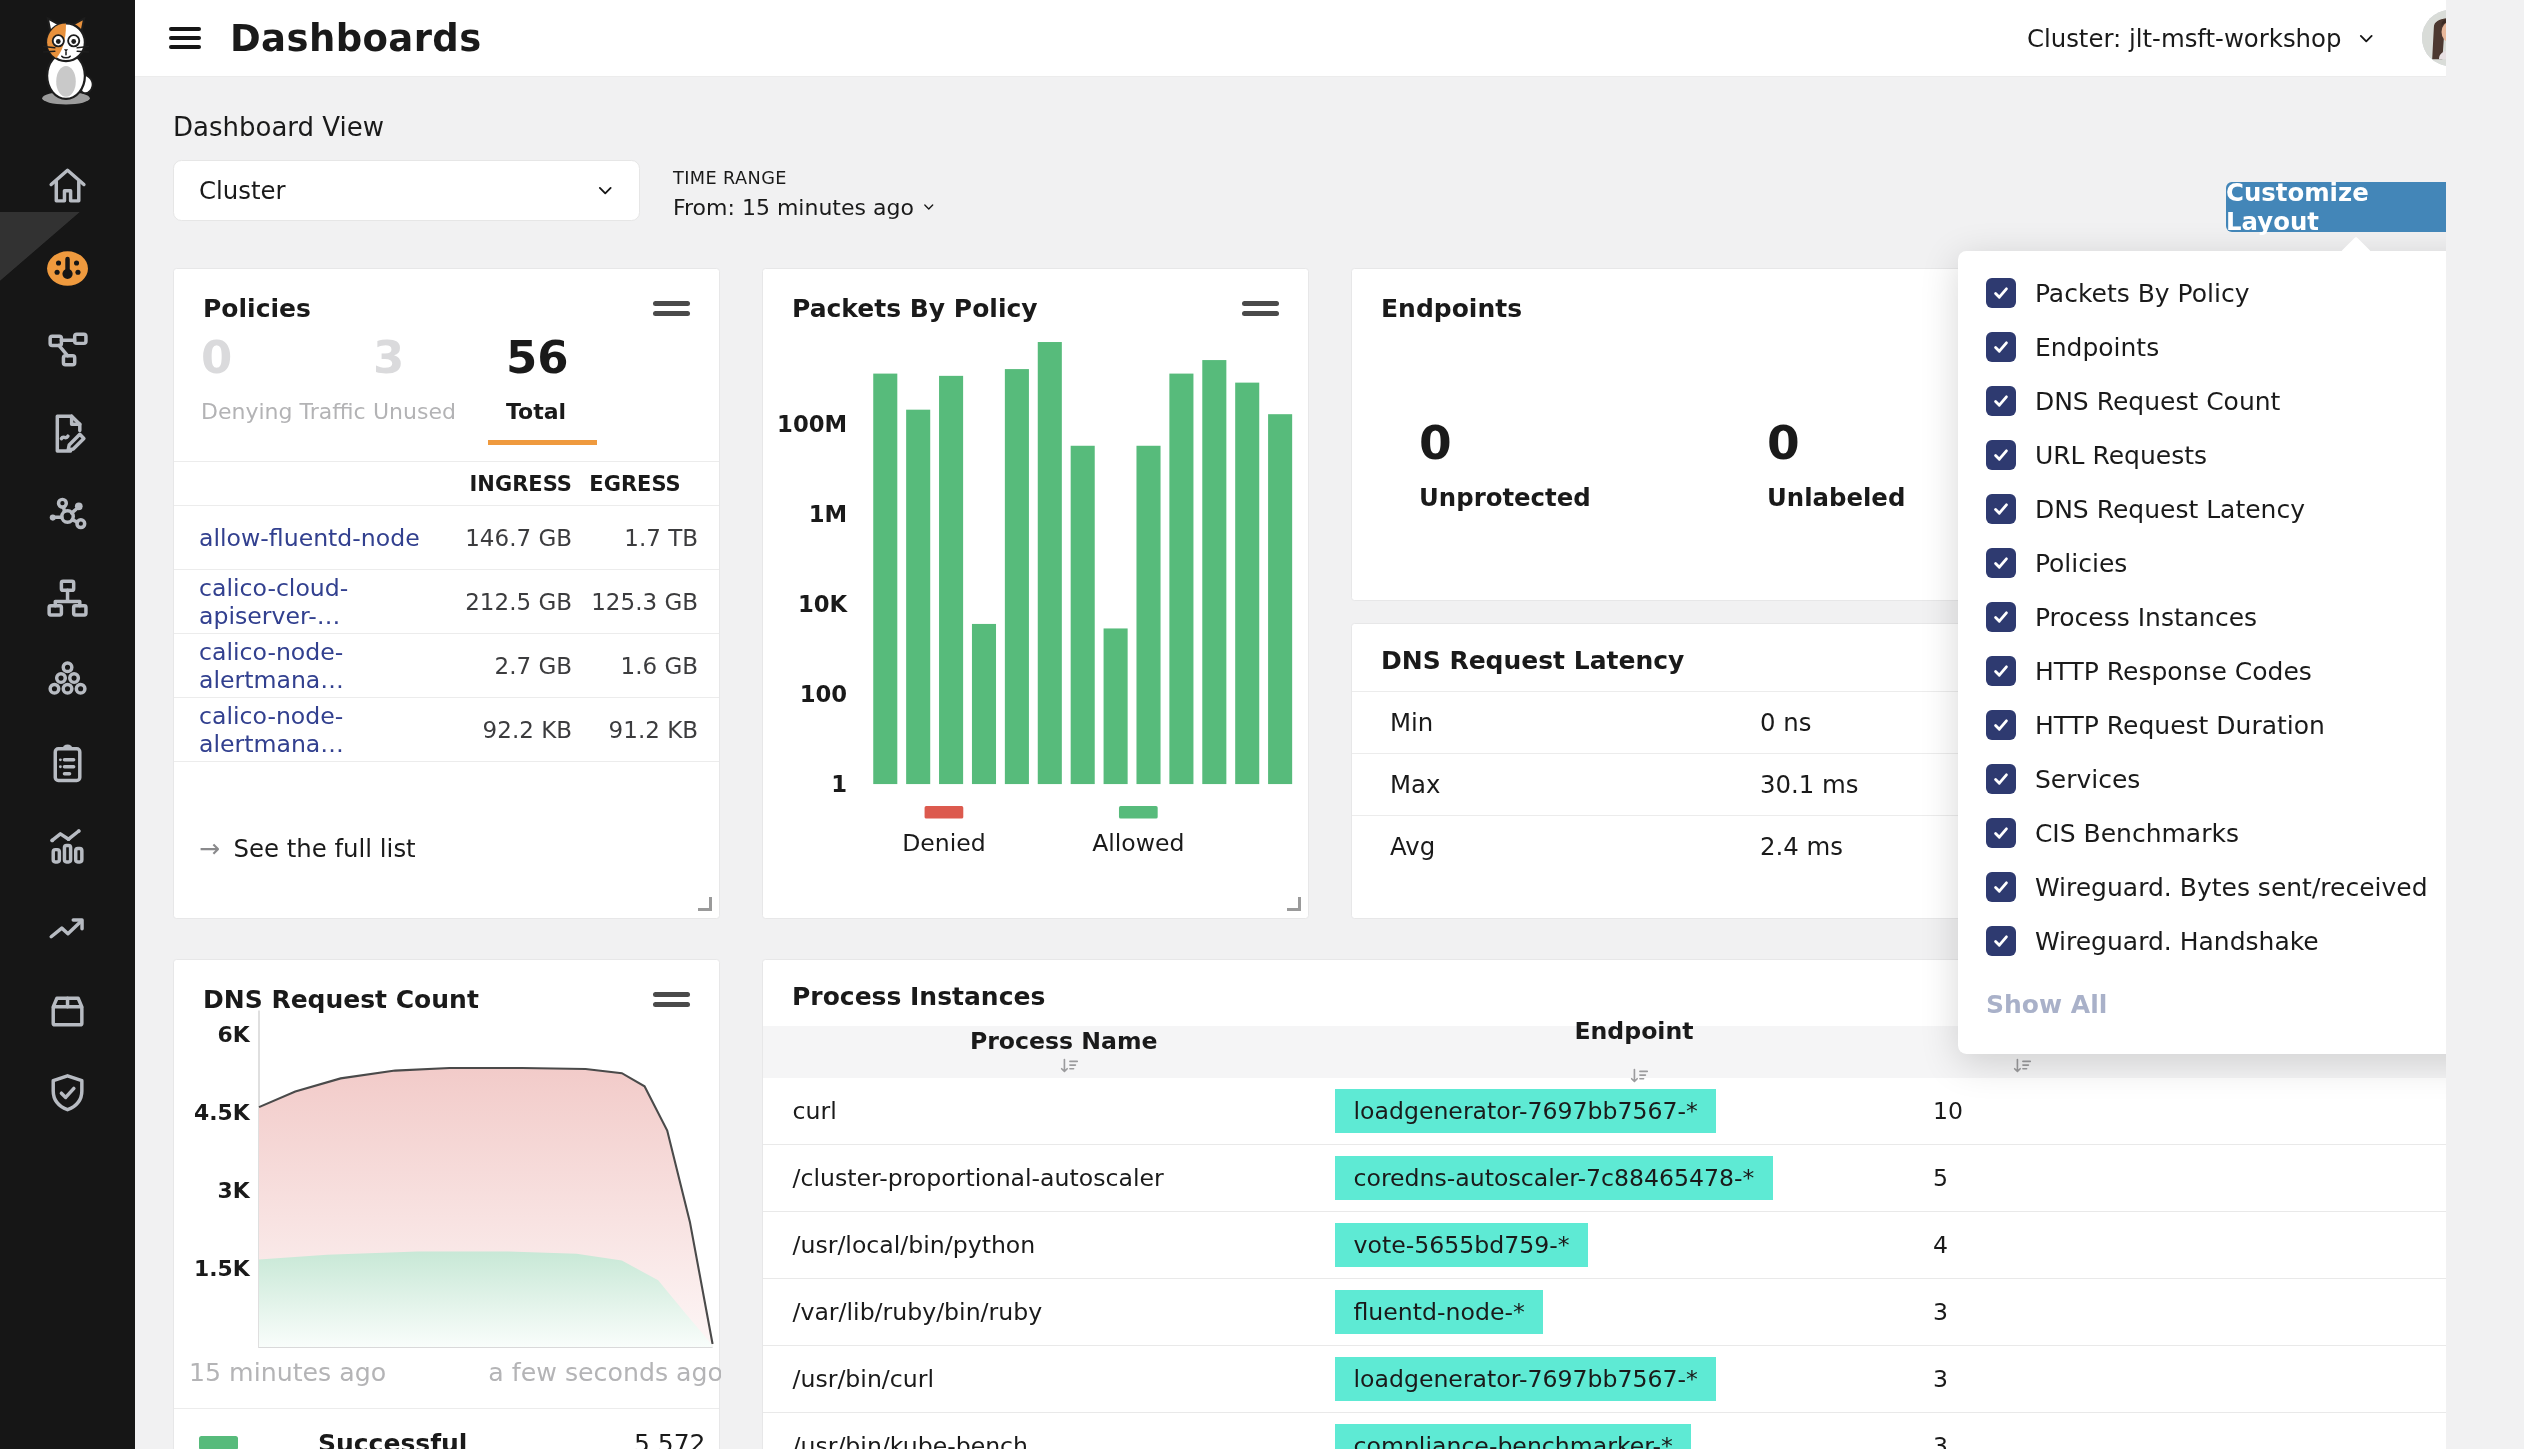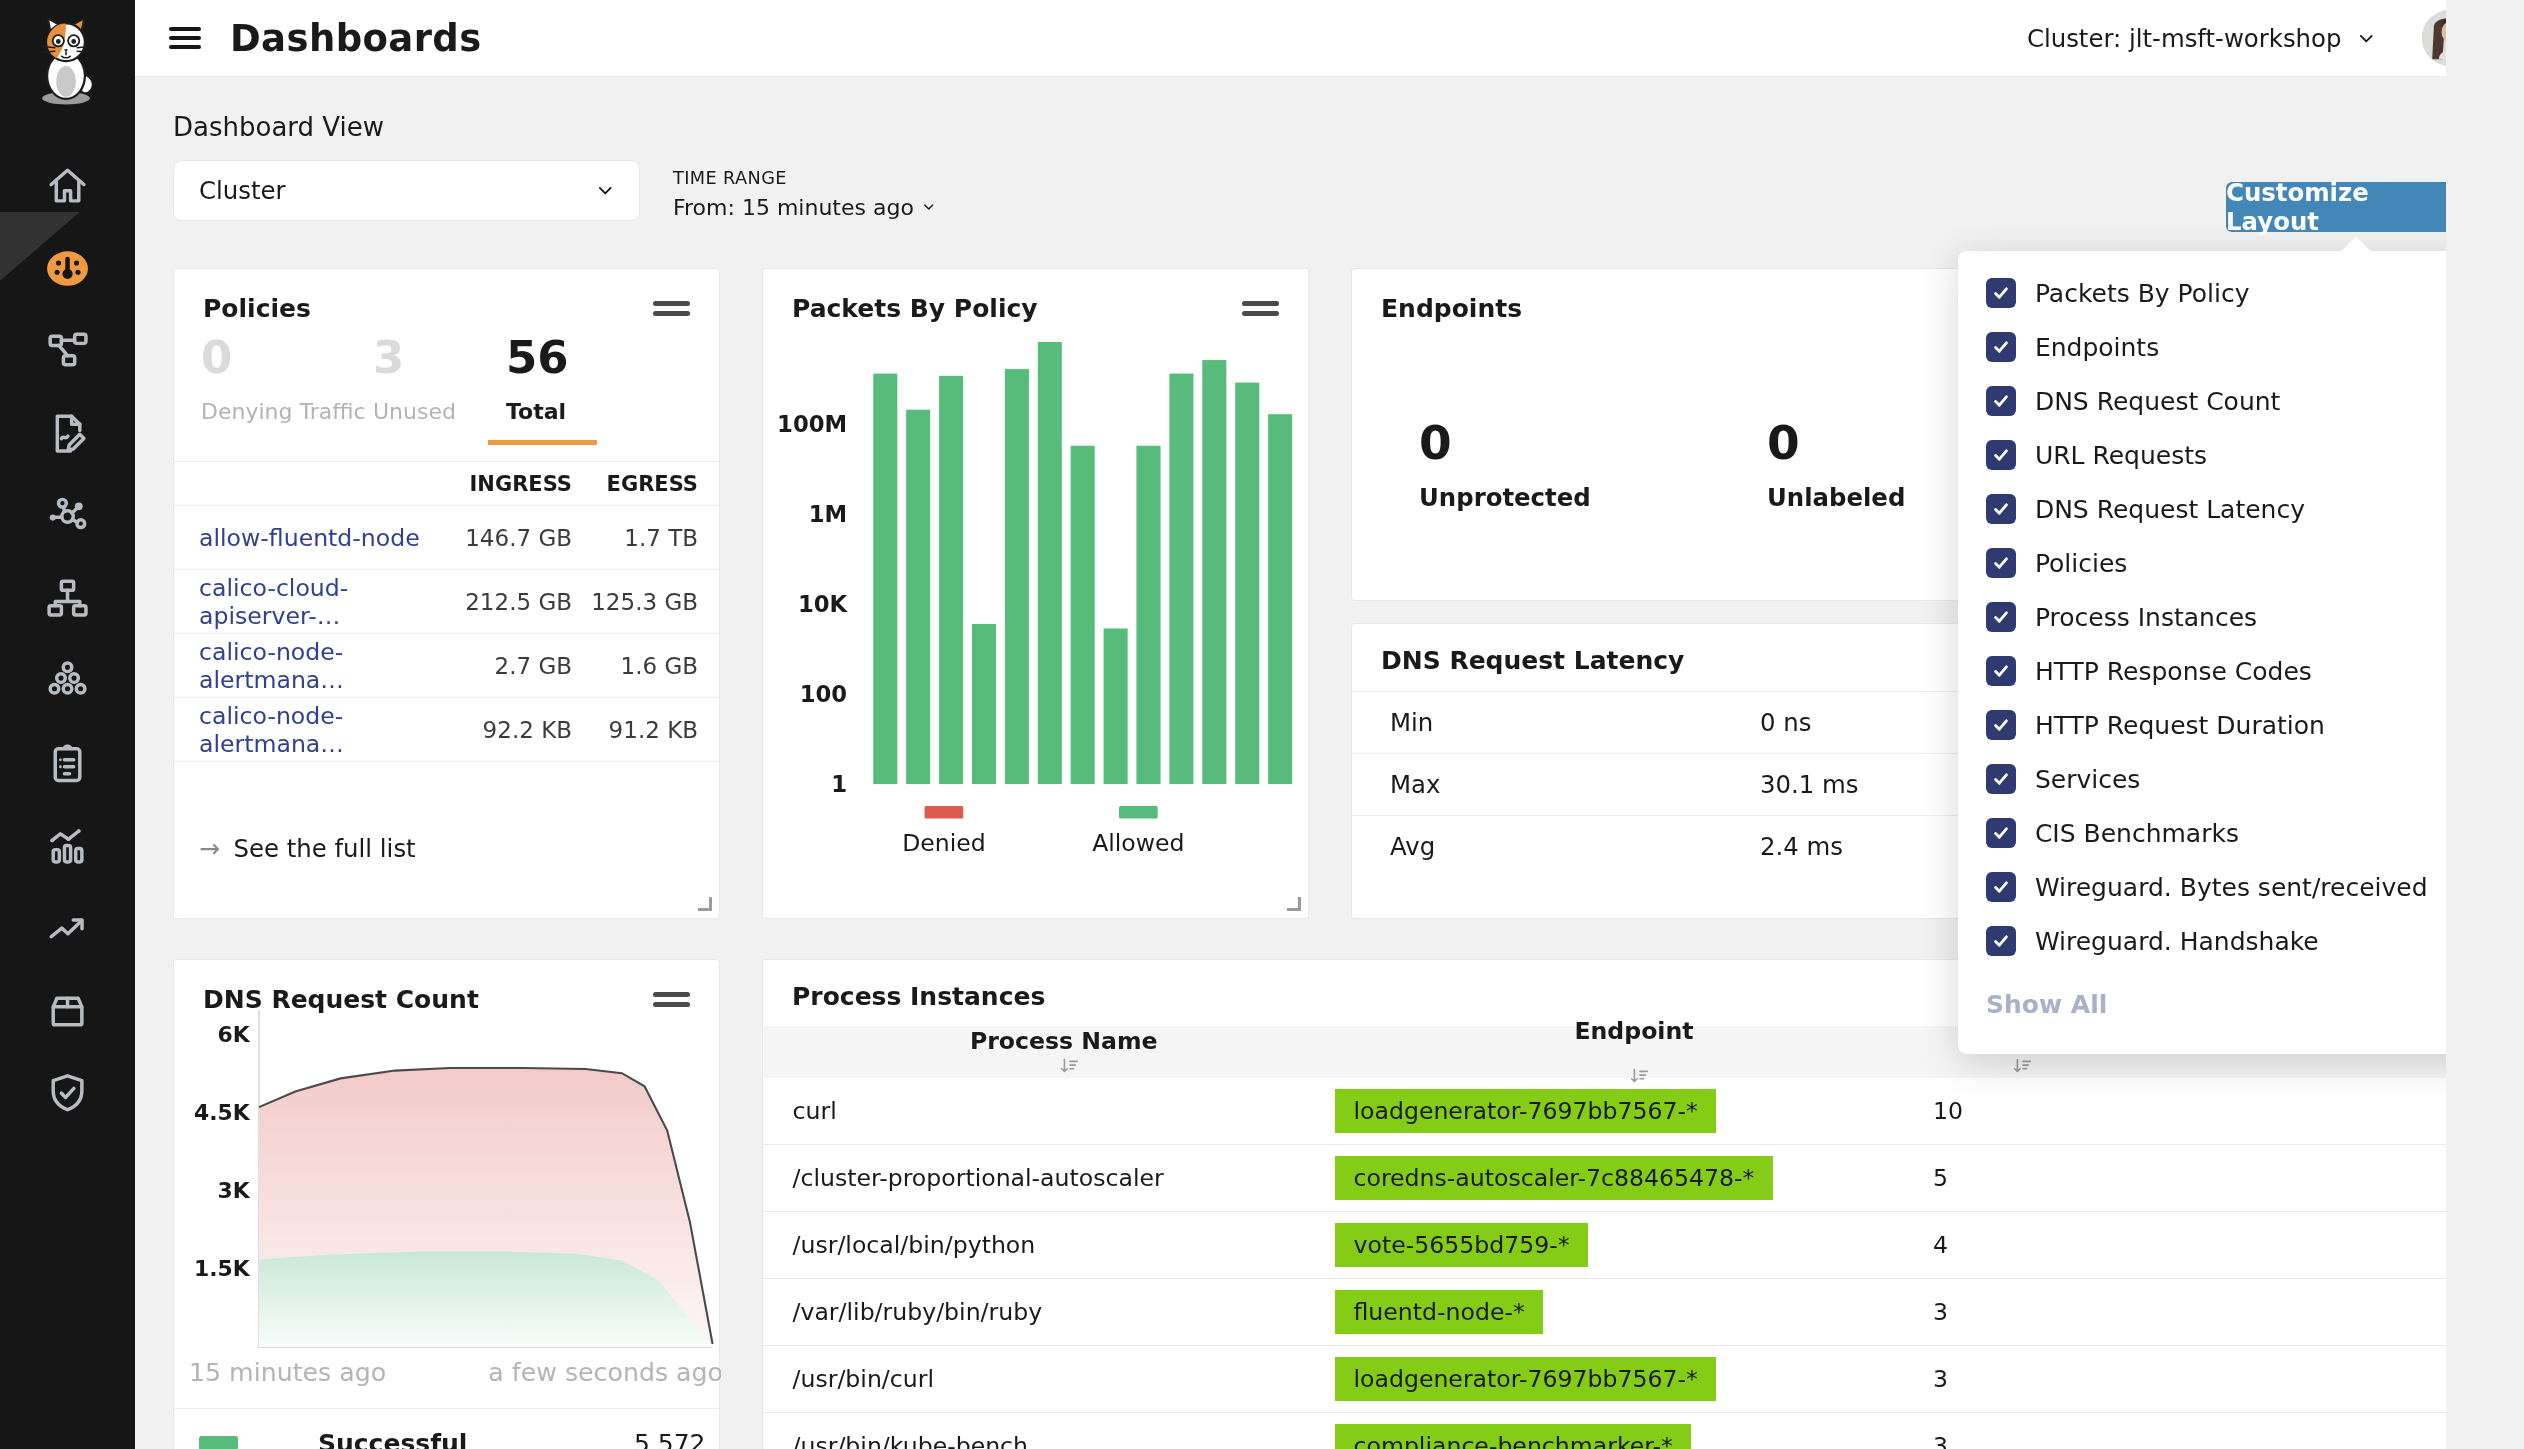--- a/index.html
+++ b/index.html
@@ -50,21 +50,21 @@
   .pstat.muted .num{color:#dadadc;}
   .pstat.muted .lbl{color:#b3b3b5;}
   .pstat.active .lbl{font-weight:600;}
   .pstat .underline{position:absolute;left:-18.5px;bottom:-21px;width:109px;height:4.2px;background:#ef9a3e;}
   .pdivider{position:absolute;left:0;top:192px;width:100%;height:0.8px;background:#ececec;}
   .ptable{position:absolute;left:0;top:193px;width:100%;}
   .phead,.prow{display:flex;align-items:center;padding:0 21px 0 25px;box-sizing:border-box;}
   .phead{height:44px;border-bottom:0.8px solid #ececec;font-size:21px;font-weight:800;}
   .phead .sp{flex:1;}
   .phead .h-in{width:147px;text-align:right;}
-  .phead .h-eg{width:126px;text-align:right;}
+  .phead .h-eg{width:126px;text-align:center;}
   .prow{height:64px;border-bottom:0.8px solid #ececec;font-size:23.6px;}
   .prow .pname{flex:1;color:#32408f;cursor:pointer;}
   .prow .v-in{width:147px;text-align:right;color:#3c3c3e;font-size:23px;}
   .prow .v-eg{width:126px;text-align:right;color:#3c3c3e;font-size:23px;}
   #see-full-list{position:absolute;left:25px;top:565px;font-size:24.4px;display:flex;align-items:center;cursor:pointer;}
   #see-full-list .arr{color:#8a8a8c;margin-right:13.5px;font-size:25px;}
   
   #packets-card{left:762px;top:268px;width:547px;height:651px;}
   #packets-svg{position:absolute;left:0;top:0;}
   
@@ -90,21 +90,21 @@
   #process-card{left:762px;top:959px;width:1734px;height:545px;}
   #process-card .card-head{padding-top:22px;}
   .xhead{position:absolute;left:0;top:66px;width:100%;height:52px;background:#f5f5f6;display:flex;align-items:center;font-size:23.6px;font-weight:700;box-sizing:border-box;}
   .xhead .hc{display:flex;align-items:center;cursor:pointer;flex-direction:column;}
   .xhead .hc svg{margin-left:10px;}
   .xc1{width:572px;padding-left:29.5px;box-sizing:border-box;}
   .xc2{width:598px;gap:20px;}
   .xc3{width:168px;}
   .xrows{position:absolute;left:0;top:118px;width:100%;}
   .xrow{display:flex;align-items:center;height:66px;border-bottom:0.8px solid #e9e9e9;font-size:23.6px;}
-  .chip{background:#84cc16;padding:8.4px 18.5px;display:inline-block;}
+  .chip{background:#5eead4;padding:8.4px 18.5px;display:inline-block;}
   
   #customize-menu{position:absolute;left:1958px;top:251px;width:534px;height:803px;background:#fff;border-radius:8.4px;z-index:50;
       box-shadow:0 8.4px 38px rgba(0,0,0,.16);box-sizing:border-box;padding-top:15px;}
   #customize-menu .caret{position:absolute;left:387px;top:-10px;width:22px;height:22px;background:#fff;transform:rotate(45deg);border-radius:2.5px;}
   .ck-item{display:flex;align-items:center;height:54px;padding-left:28px;cursor:pointer;}
   .ck-box{width:29.5px;height:29.5px;background:#2e3a70;border-radius:5.9px;display:flex;align-items:center;justify-content:center;flex:none;}
   .ck-box svg{width:20px;height:20px;stroke:#fff;fill:none;stroke-width:3.4;stroke-linecap:round;stroke-linejoin:round;}
   .ck-lbl{font-size:25px;margin-left:19.4px;white-space:nowrap;}
   #show-all{margin:22px 0 0 28px;font-size:25px;font-weight:700;color:#a9b1c9;cursor:pointer;display:inline-block;}
   

